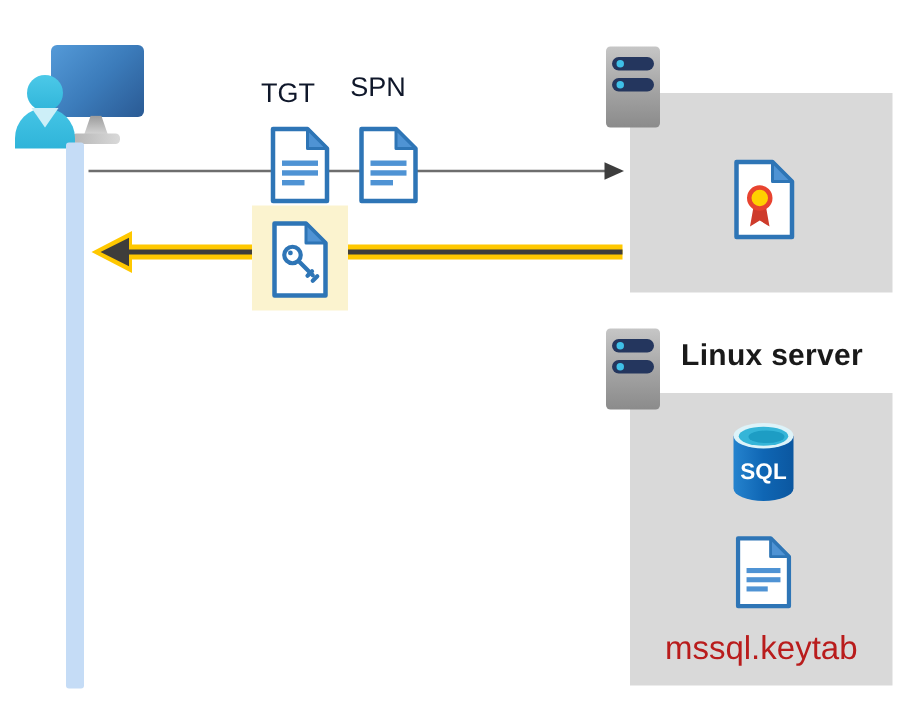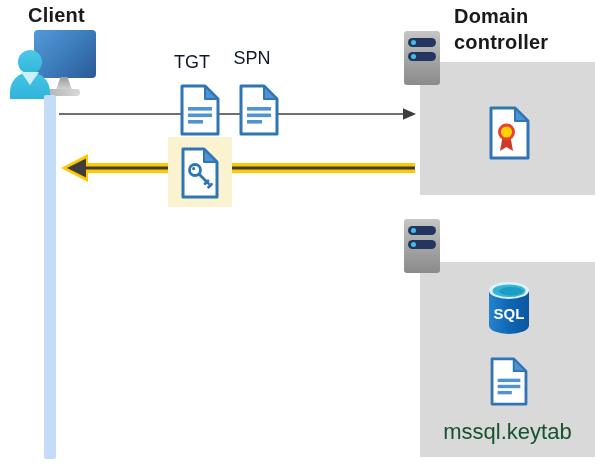--- a/index.html
+++ b/index.html
@@ -9,21 +9,21 @@
   .title { position:absolute; font-weight:700; font-size:20px; color:#1a1a1a; letter-spacing:0.2px; }
   .client-title { left:28px; top:4px; }
   .dc-title { left:454px; top:3px; width:146px; line-height:26px; }
   .linux-title { left:454px; top:226px; width:146px; }
 
   .msg-label { position:absolute; font-size:18px; color:#0f172a; width:48px; text-align:center; }
   .tgt-label { left:168px; top:52px; }
   .spn-label { left:228px; top:48px; }
 
   .keytab-label { position:absolute; left:420px; top:419px; width:175px; text-align:center;
-                  font-size:22px; color:#14532d; }
+                  font-size:22px; color:#b91c1c; }
 
   .gray-box { position:absolute; background:#d9d9d9; }
   .dc-box { left:420px; top:62px; width:175px; height:133px; }
   .linux-box { left:420px; top:262px; width:175px; height:195px; }
 
   .lifeline { position:absolute; left:44px; top:95px; width:12px; height:364px;
               background:#c5dcf6; border-radius:2px; }
 
   .highlight-box { position:absolute; left:168px; top:137px; width:64px; height:70px;
                    background:#fbf3cf; z-index:2; }
@@ -83,21 +83,20 @@
       <line x1="84" y1="168" x2="415" y2="168" stroke="#ffc800" stroke-width="10"></line>
       <polygon points="61,168 88,154 88,182" fill="#ffc800"></polygon>
       <polygon points="67,168 86,158.5 86,177.5" fill="#3e3d3b"></polygon>
       <line x1="85" y1="168" x2="415" y2="168" stroke="#3e3d3b" stroke-width="3.2"></line>
     </g>
   </svg>
 
   <div class="gray-box dc-box"></div>
   <div class="gray-box linux-box"></div>
 
-  <div class="title client-title">Client</div>
   <div class="client-icon">
     <div class="monitor"></div>
     <div class="stand-neck"></div>
     <div class="stand-base"></div>
     <div class="person-head"></div>
     <div class="person-body"></div>
     <div class="person-collar"></div>
   </div>
   <div class="lifeline"></div>
 
@@ -134,36 +133,36 @@
   </svg>
 
   <div class="server-icon dc-server">
     <div class="srv-bar">
         <span class="dot"></span>
       </div>
     <div class="srv-bar">
         <span class="dot"></span>
       </div>
   </div>
-  <div class="title dc-title">Domain controller</div>
   <svg class="icon-abs cert-icon" width="44" height="54" viewBox="0 0 44 54">
     <path d="M4 2 H28 L41 15 V52 H4 Z" fill="#ffffff" stroke="#2e75b6" stroke-width="3" stroke-linejoin="round"></path>
     <path d="M28 2 L41 15 H28 Z" fill="#4f93d4" stroke="#2e75b6" stroke-width="2" stroke-linejoin="round"></path>
     <path d="M15.5 31 L13 45 L19.5 41 L26 45 L23.5 31 Z" fill="#ce3b2b"></path>
     <circle cx="19.5" cy="26" r="7" fill="#ffd100" stroke="#e8432f" stroke-width="3"></circle>
   </svg>
 
   <div class="server-icon linux-server">
     <div class="srv-bar">
         <span class="dot"></span>
       </div>
     <div class="srv-bar">
         <span class="dot"></span>
       </div>
   </div>
+  <div class="title linux-title">Linux server</div>
 
   <svg class="icon-abs sql-icon" width="46" height="55" viewBox="0 0 46 55">
     <defs>
       <linearGradient id="sqlbody" x1="0" y1="0" x2="1" y2="0">
         <stop offset="0" stop-color="#2583ce"></stop>
         <stop offset="0.5" stop-color="#0f66b4"></stop>
         <stop offset="1" stop-color="#0b57a0"></stop>
       </linearGradient>
     </defs>
     <path d="M3 9.5 V44.5 A20 8.5 0 0 0 43 44.5 V9.5 Z" fill="url(#sqlbody)"></path>

